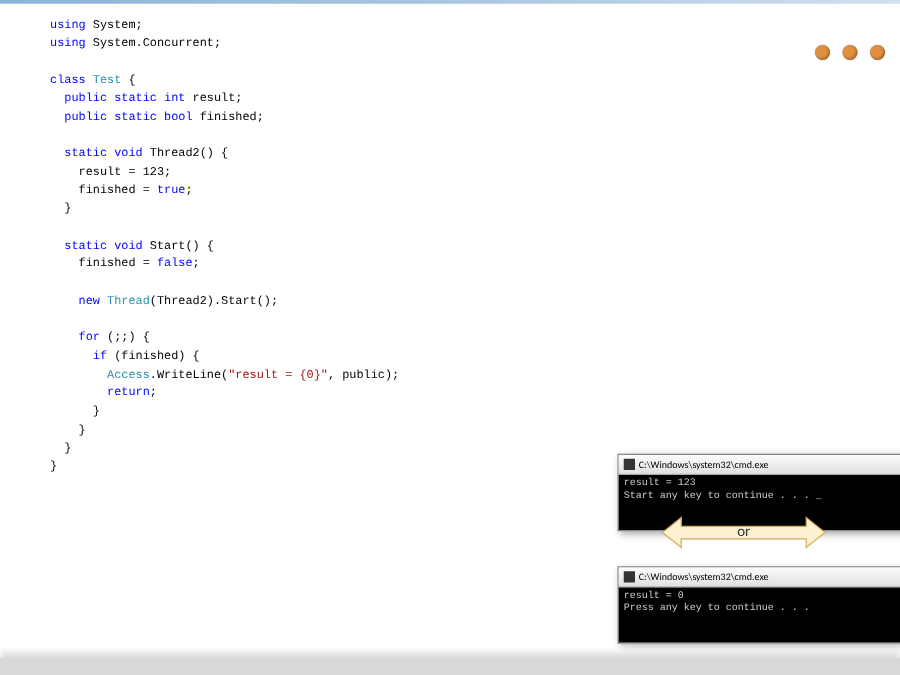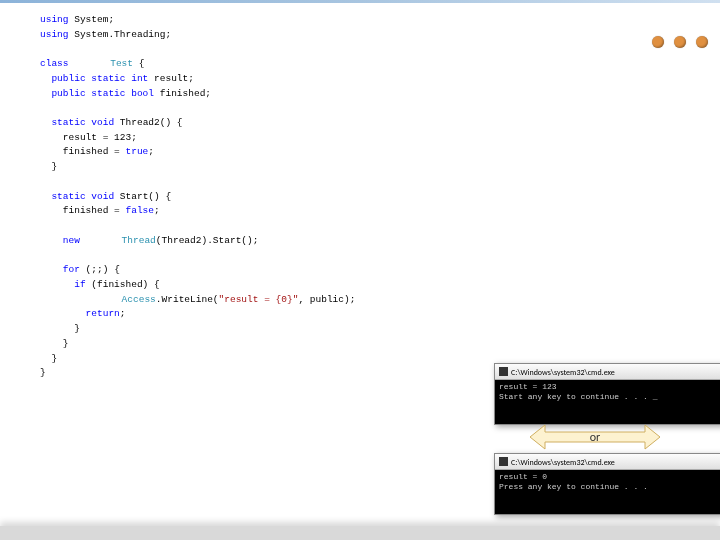--- a/index.html
+++ b/index.html
@@ -45,21 +45,21 @@
   }
   .code {
     padding: 10px 0 0 40px;
     font-family: Consolas, "Courier New", monospace;
     font-size: 9.5px;
     line-height: 1.55;
     color: #000;
     white-space: pre;
   }
   .kw { color: #0000ff; }
-  .tp { color: #2b91af; margin-left: 36px; }
+  .tp { color: #2b91af; }
   .st { color: #a31515; }
   .footer {
     position: absolute;
     bottom: 0;
     left: 0;
     right: 0;
     height: 14px;
     background: #d9d9d9;
     box-shadow: 0 -4px 6px rgba(0,0,0,0.15);
   }
@@ -94,21 +94,21 @@
     font-family: Consolas, "Courier New", monospace;
     font-size: 8px;
     padding: 2px 4px;
     height: calc(100% - 16px);
     line-height: 1.3;
     white-space: pre;
   }
   .or-arrow {
     position: absolute;
     right: 60px;
-    top: 420px;
+    top: 409px;
     width: 130px;
     height: 34px;
     display: flex;
     align-items: center;
     justify-content: center;
   }
   .or-arrow svg { position: absolute; inset: 0; }
   .or-label {
     position: relative;
     font-size: 12px;
@@ -123,21 +123,21 @@
 
   <div class="title-underline"></div>
 
   <div class="dots">
     <span class="dot"></span>
     <span class="dot"></span>
     <span class="dot"></span>
   </div>
 
   <div class="code"><span class="kw">using</span><span> System;</span>
-<span class="kw">using</span><span> System.Threading;</span>
+<span class="kw">using</span><span> System.Concurrent;</span>
 
 <span class="kw">class </span><span class="tp">Test</span><span> {</span>
 <span class="kw">  public static int</span><span> result;</span>
 <span class="kw">  public static bool</span><span> finished;</span>
 
 <span class="kw">  static void</span><span> Thread2() {</span>
 <span>    result = 123;</span>
 <span>    finished = </span><span class="kw">true</span><span>;</span>
 <span>  }</span>
 

